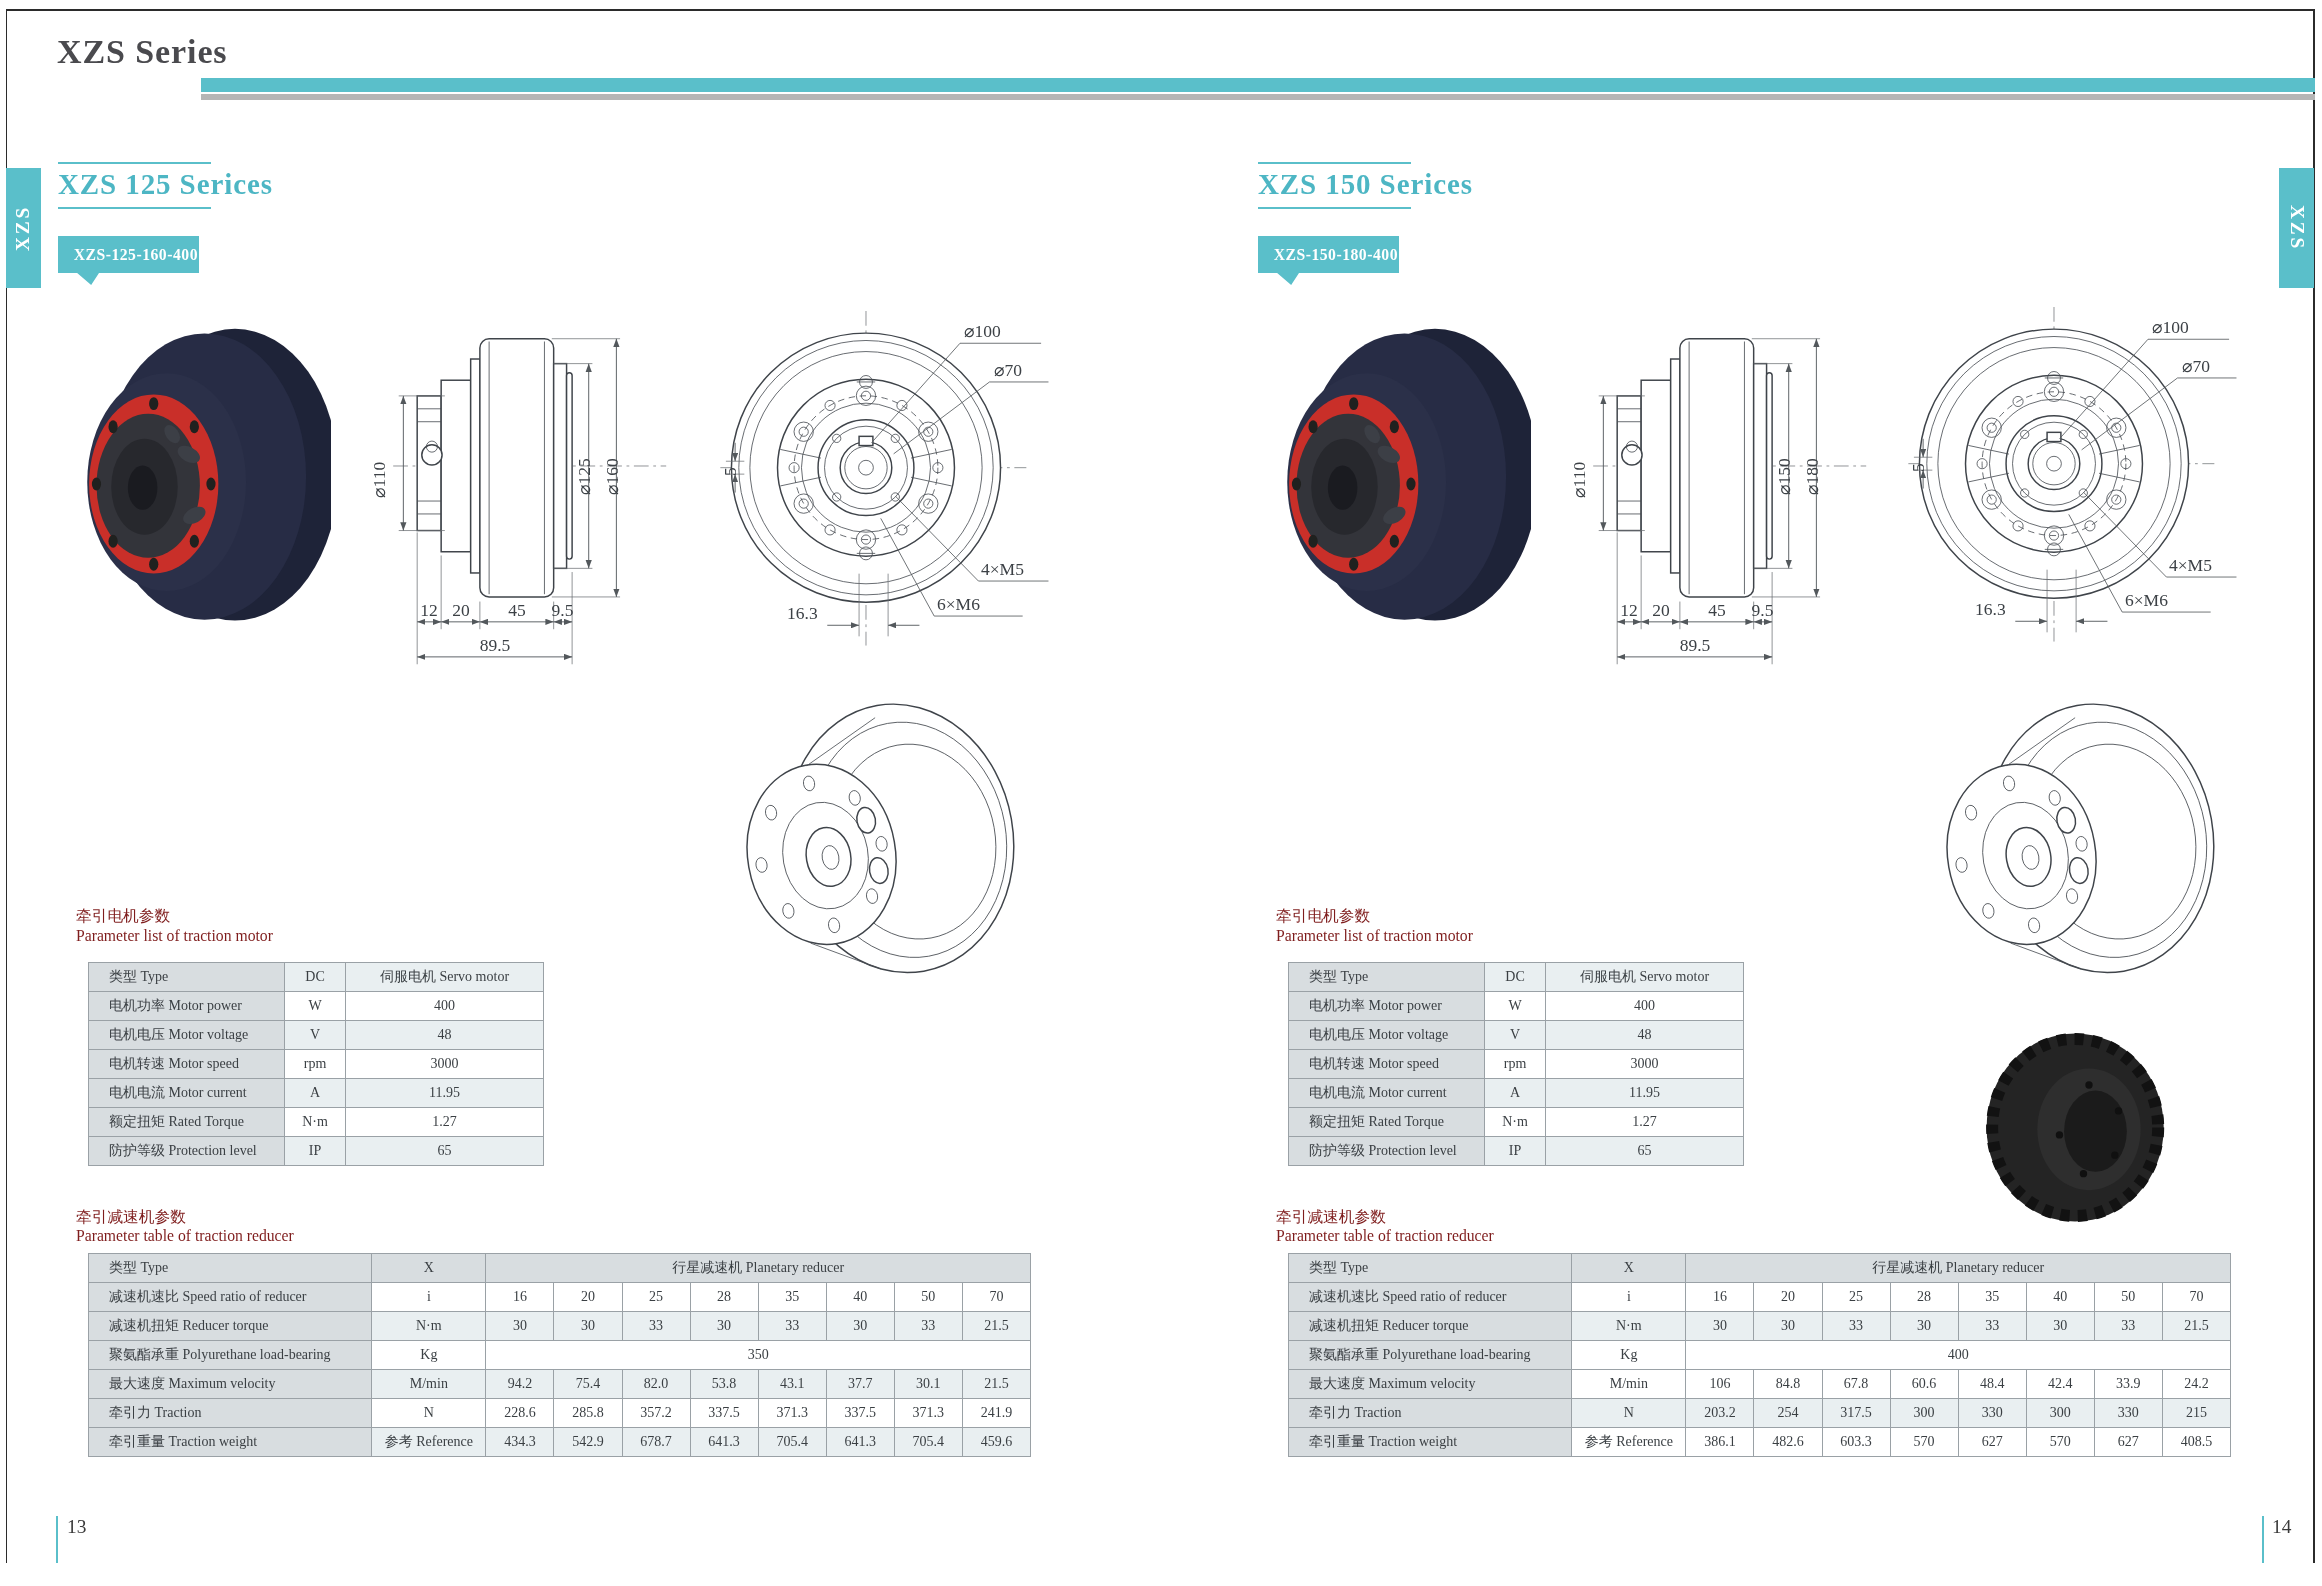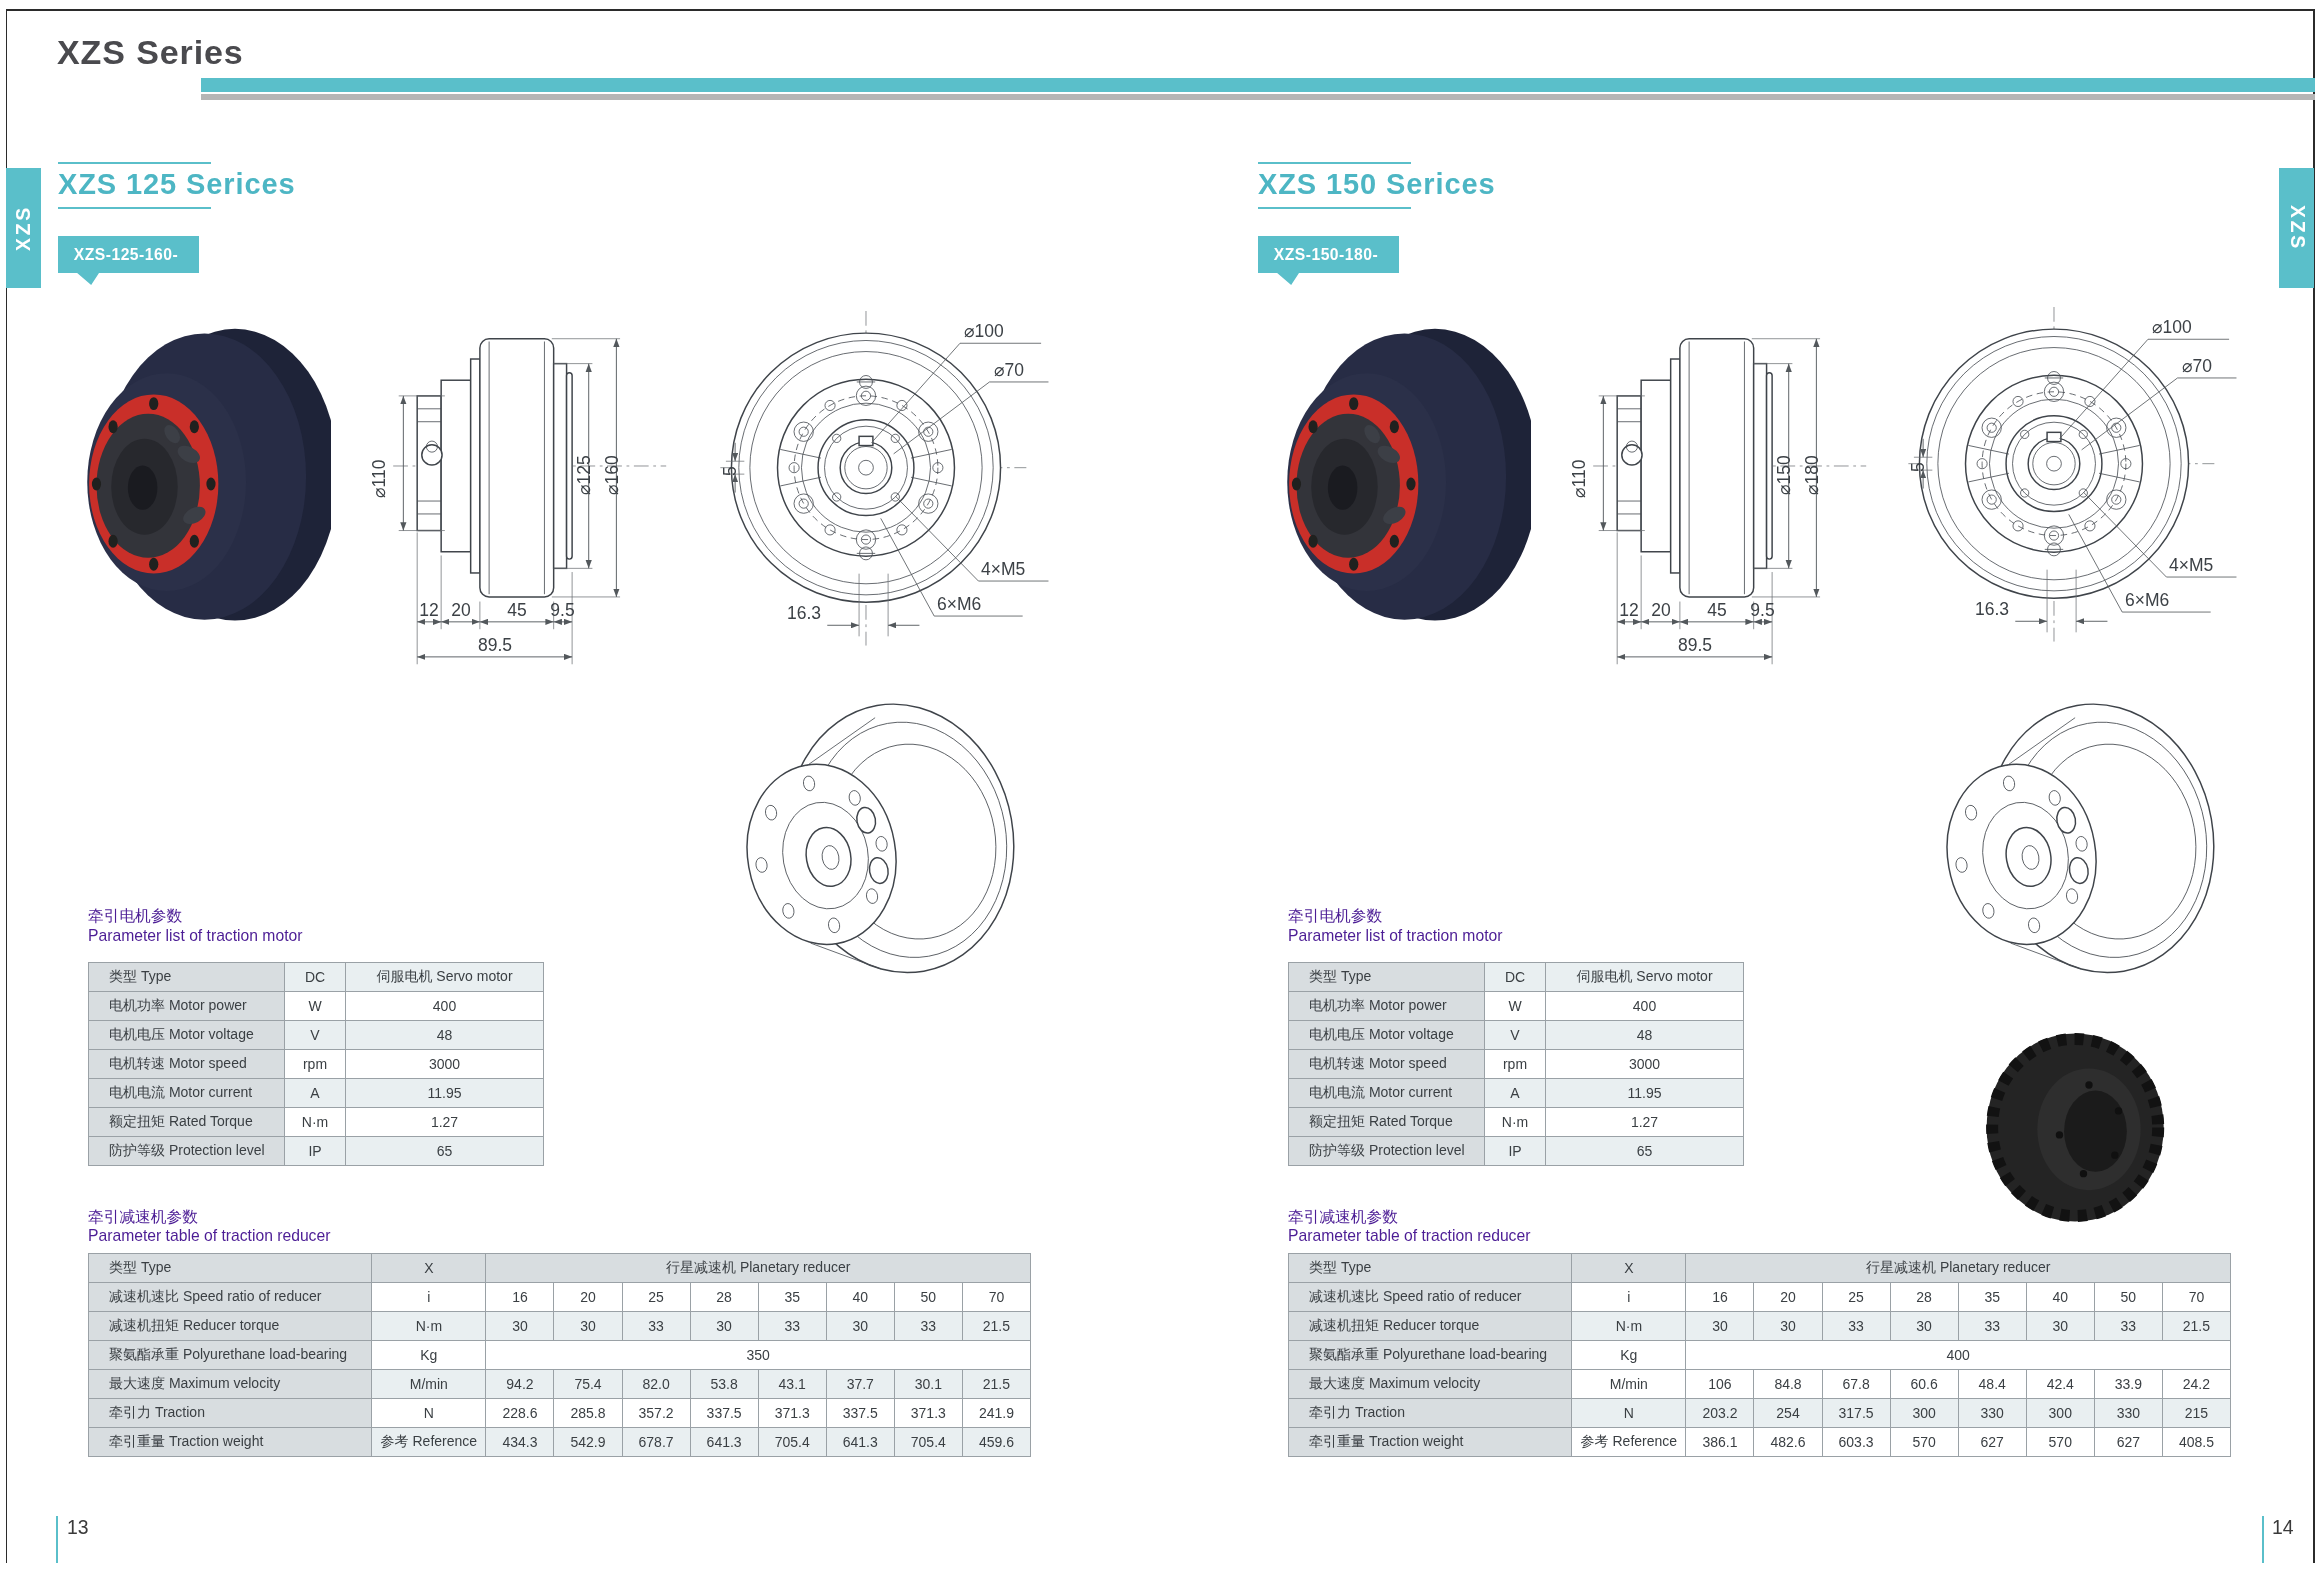--- a/index.html
+++ b/index.html
@@ -1,17 +1,17 @@
 <!DOCTYPE html>
 <html style="font-size:14.8px"><head>
 <meta charset="utf-8">
 <style>
   html,body{margin:0;padding:0;background:#ffffff;}
   #page{position:relative;width:2322px;height:1563px;background:#ffffff;overflow:hidden;
-        font-family:Liberation Sans, sans-serif;color:#3a3f43;}
+        font-family:Liberation Serif, serif;color:#3a3f43;}
   .abs{position:absolute;}
   
   .frame{background:#2b2b2b;}
   
   #page-title{left:57px;top:33px;font-size:34px;font-weight:bold;color:#4a4a4e;letter-spacing:0.9px;}
   #bar-teal{left:201px;top:78px;width:2114px;height:14px;background:#5abfca;}
   #bar-gray{left:201px;top:94px;width:2114px;height:5.5px;background:#b5b5b5;}
   
   .side-tab{width:35px;height:120px;background:#5abfca;}
   .side-tab span{position:absolute;left:50%;top:50%;color:#fff;font-weight:bold;font-size:19.4px;letter-spacing:2.8px;white-space:nowrap;}
@@ -24,21 +24,21 @@
   .model-badge{position:absolute;left:58px;top:236px;width:141px;height:37px;background:#5abfca;color:#fff;
                font-size:15.7px;font-weight:bold;line-height:37px;padding-left:15.7px;box-sizing:border-box;letter-spacing:0.5px;}
   .model-badge::after{content:"";position:absolute;left:13px;top:100%;width:28px;height:12px;background:#5abfca;
                clip-path:polygon(0 0,100% 0,72% 100%,22% 0);}
   
   .slot{position:absolute;}
   .dim{position:absolute;font-size:17.5px;color:#3c4146;white-space:nowrap;}
   .dim.c{text-align:center;}
   .dim.rot{transform:rotate(-90deg);transform-origin:0 0;}
   
-  .tbl-title-zh,.tbl-title-en{position:absolute;left:88px;font-size:15.7px;color:#4c1d95;}
+  .tbl-title-zh,.tbl-title-en{position:absolute;left:76px;font-size:15.7px;color:#7f1d1d;}
   .ptable{position:absolute;left:88px;border-collapse:collapse;table-layout:fixed;background:#fff;}
   .ptable td{border:0.9px solid #9aa1a6;height:28px;font-size:14px;color:#3a3f43;text-align:center;
              padding:0 2.8px;overflow:hidden;white-space:nowrap;}
   .ptable td.c-lbl{text-align:left;padding-left:20px;background:#d8dde0;}
   .ptable tr.tint td:not(.c-lbl){background:#e9eff1;}
   .ptable tr.hdr td{background:#d8dde0;}
   .ptable.motor{width:455px;}
   .ptable.reducer{width:943px;}
   
   .pagenum{position:absolute;top:1516px;font-size:19.4px;color:#3a3a3a;}

